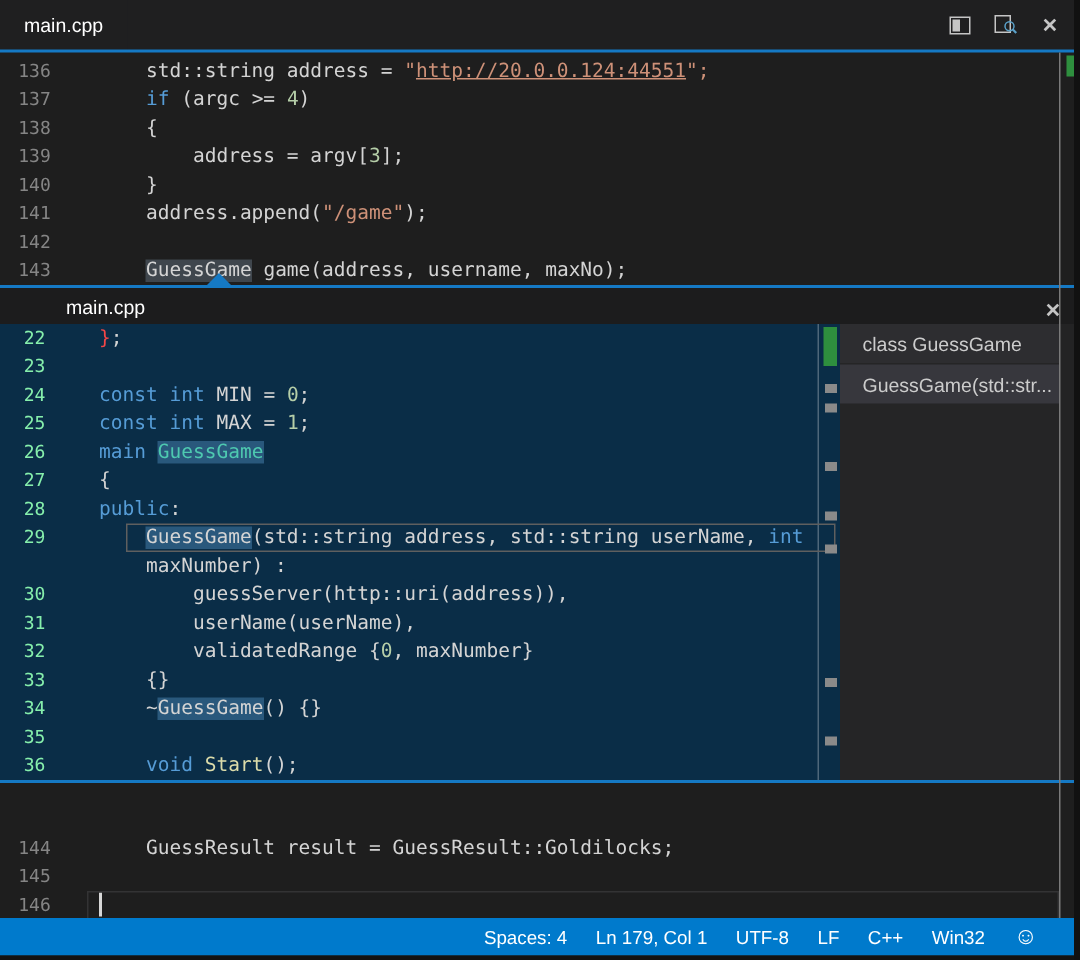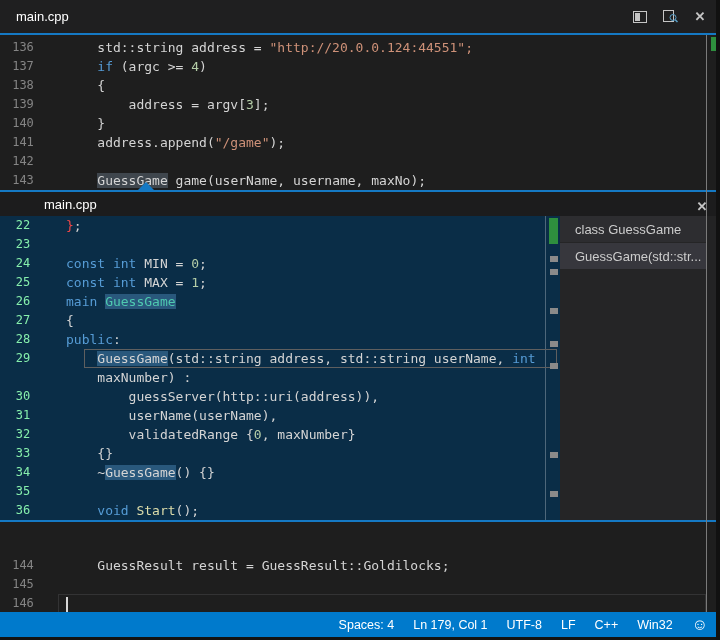--- a/index.html
+++ b/index.html
@@ -19,21 +19,21 @@
 
   
   .ed { position:absolute; left:0; }
   .row { position:relative; display:flex; height:19px; line-height:19px; }
   .ln { flex:none; width:46px; text-align:center; color:#858585;
         font-family:"DejaVu Sans Mono", monospace; font-size:12px; }
   .codeln { flex:1; padding-left:20px; white-space:pre;
         font-family:"DejaVu Sans Mono", monospace; font-size:13px; color:#d4d4d4; }
   .seg.c-k { color:#569cd6; }
   .seg.c-s, .seg.c-su { color:#ce9178; }
-  .seg.c-su { }
+  .seg.c-su { text-decoration:underline; }
   .seg.c-n { color:#b5cea8; }
   .seg.c-t { color:#4ec9b0; }
   .seg.c-f { color:#dcdcaa; }
   .seg.c-r { color:#f44747; }
   .seg.c-hlm { background:#3f464d; }
   .seg.c-hlb { background:#29587c; }
   .cursor { display:inline-block; width:2px; height:16px; background:#d7d7d7; vertical-align:middle; }
 
   .ed-top { top:35px; width:706px; padding-top:3px; background:transparent; }
   .ed-bottom { top:542px; width:706px; padding-top:14px; }
@@ -65,21 +65,21 @@
               color:#cccccc; font-size:13px; white-space:nowrap; overflow:hidden; cursor:pointer; }
   .ref-item.selected { background:#37373d; margin-top:1px; }
   .peek-right-strip { width:14px; height:304px; background:#232324; }
 
   
   .ruler-divider { position:absolute; left:706px; top:35px; width:1px; height:577px; background:#7a7a7a; z-index:40; }
   .ruler-top-green { position:absolute; left:711px; top:37px; width:8px; height:14px; background:#2e8f3e; z-index:41; }
 
   
   .statusbar { position:absolute; left:0; top:612px; width:720px; height:25px; background:#007acc;
-               display:flex; align-items:center; justify-content:flex-end; gap:19px; padding-right:12px; }
+               display:flex; align-items:center; justify-content:flex-end; gap:19px; padding-right:28px; }
   .sb-item { color:#ffffff; font-size:12.5px; cursor:pointer; }
   .sb-smiley { color:#ffffff; font-size:16px; line-height:1; cursor:pointer; }
   .bottom-strip { position:absolute; left:0; top:637px; width:720px; height:3px; background:#131313; }
 </style>
 </head>
 <body>
 
 <div class="app">
 
   <div class="tabbar">
@@ -131,21 +131,21 @@
       <div class="row">
         <div class="ln">141</div>
         <div class="codeln"><span class="seg c-p">    address.append(</span><span class="seg c-s">"/game"</span><span class="seg c-p">);</span></div>
       </div>
       <div class="row">
         <div class="ln">142</div>
         <div class="codeln"></div>
       </div>
       <div class="row">
         <div class="ln">143</div>
-        <div class="codeln"><span class="seg c-p">    </span><span class="seg c-hlm">GuessGame</span><span class="seg c-p"> game(userName, username, maxNo);</span></div>
+        <div class="codeln"><span class="seg c-p">    </span><span class="seg c-hlm">GuessGame</span><span class="seg c-p"> game(address, username, maxNo);</span></div>
       </div>
     </div>
 
   <div class="peek">
     <div class="peek-border-top"></div>
     <div class="peek-caret"></div>
     <div class="peek-header">
       <span class="peek-title">main.cpp</span>
       <div class="peek-close">
         <span class="x-glyph">✕</span>

